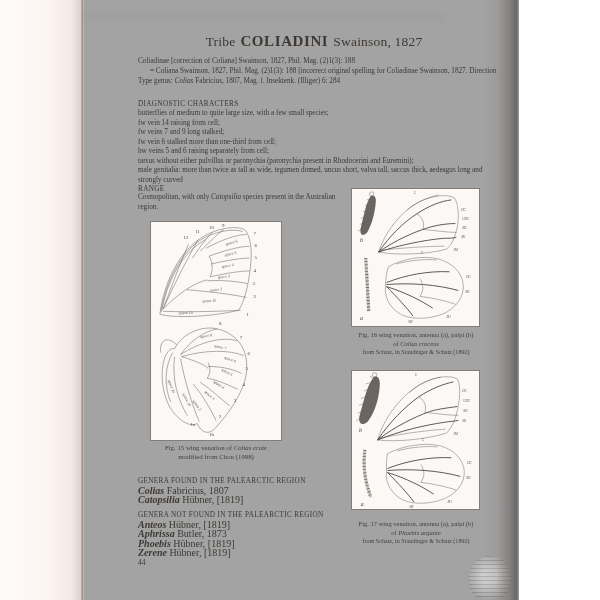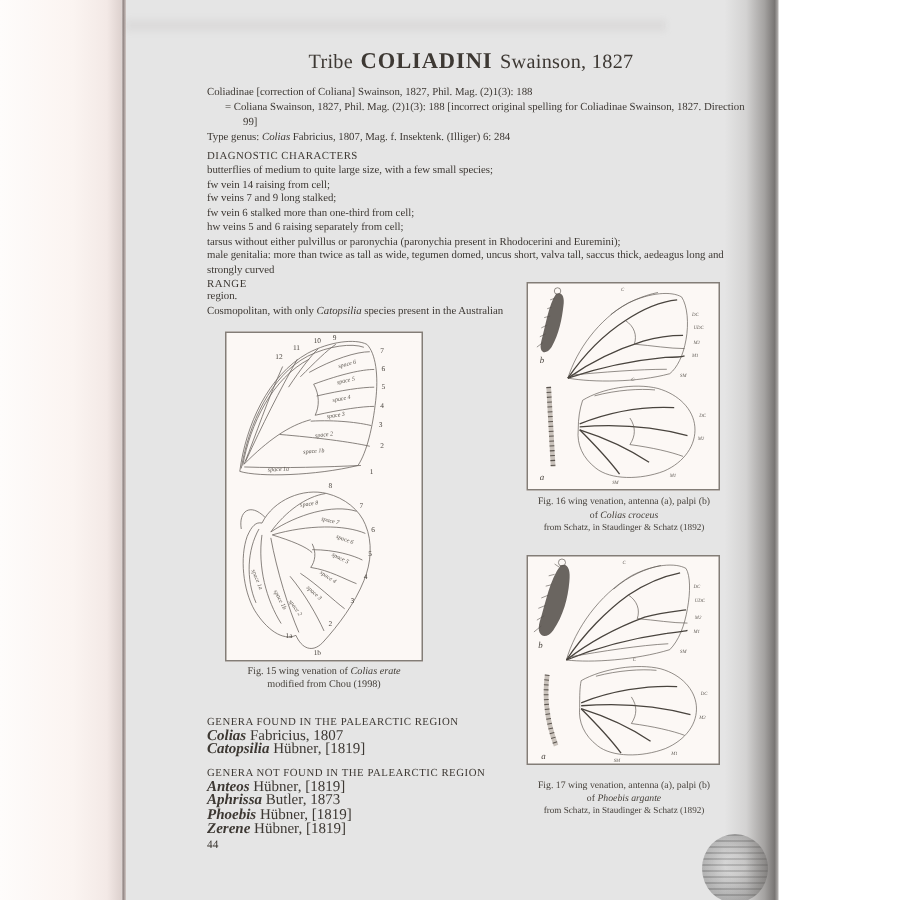--- a/index.html
+++ b/index.html
@@ -4,21 +4,21 @@
 <style>
   html,body{margin:0;padding:0;}
   body{width:600px;height:600px;overflow:hidden;background:#ffffff;position:relative;
        font-family:"Liberation Serif","DejaVu Serif",serif;color:#3d3833;}
   .abs{position:absolute;}
   
   .left-strip{left:0;top:0;width:81px;height:600px;
       background:linear-gradient(90deg,#fefcfb 0%,#fbf4f1 60%,#f3e9e6 88%,#ddd1ce 100%);}
   .edge-line{left:81px;top:0;width:3px;height:600px;
       background:linear-gradient(90deg,#cabfbd 0%,#978c8a 45%,#d2c8c5 100%);}
-  .page{left:84px;top:0;width:435px;height:600px;background:#e5e5e5;}
+  .page{left:84px;top:0;width:435px;height:600px;background:#a3a3a3;}
   .right-shadow{right:0;top:0;width:36px;height:600px;
       background:linear-gradient(90deg,rgba(120,115,112,0) 0%,rgba(120,115,112,0.16) 40%,
                  rgba(104,100,97,0.52) 74%,rgba(90,86,84,0.78) 93%,rgba(150,145,142,0.55) 100%);}
   .top-shade{left:0;top:13px;width:360px;height:8px;background:rgba(150,140,137,0.10);filter:blur(2px);}
   .stamp{left:384px;top:556px;width:44px;height:46px;border-radius:50%;
       background:
         repeating-linear-gradient(180deg,rgba(96,96,96,.30) 0 1.5px,rgba(205,205,205,.25) 1.5px 4px),
         radial-gradient(circle at 50% 45%,rgba(214,214,214,.98) 20%,rgba(168,168,168,.95) 58%,rgba(138,138,138,.8) 74%,rgba(160,160,160,.35) 100%);
       filter:blur(.4px);opacity:.92;}
   
@@ -77,40 +77,39 @@
 <div class="abs page">
   <div class="abs top-shade"></div>
 
   <div class="abs title-row">
     <span>Tribe</span><b>COLIADINI</b><span>Swainson, 1827</span>
   </div>
 
   <div class="abs refblock">
     <div>Coliadinae [correction of Coliana] Swainson, 1827, Phil. Mag. (2)1(3): 188</div>
     <div class="ind1">= Coliana Swainson, 1827, Phil. Mag. (2)1(3): 188 [incorrect original spelling for Coliadinae Swainson, 1827. Direction</div>
-    <div class="ind2">99]</div>
     <div><span>Type genus: </span><i>Colias</i><span> Fabricius, 1807, Mag. f. Insektenk. (Illiger) 6: 284</span></div>
   </div>
 
   <div class="abs sec-h diag-h">DIAGNOSTIC CHARACTERS</div>
   <div class="abs diag-lines">
     <div>butterflies of medium to quite large size, with a few small species;</div>
     <div>fw vein 14 raising from cell;</div>
     <div>fw veins 7 and 9 long stalked;</div>
     <div>fw vein 6 stalked more than one-third from cell;</div>
     <div>hw veins 5 and 6 raising separately from cell;</div>
     <div>tarsus without either pulvillus or paronychia (paronychia present in Rhodocerini and Euremini);</div>
     <div>male genitalia: more than twice as tall as wide, tegumen domed, uncus short, valva tall, saccus thick, aedeagus long and</div>
     <div>strongly curved</div>
   </div>
 
   <div class="abs sec-h range-h">RANGE</div>
   <div class="abs range-p">
+    <div><span>Cosmopolitan, with only </span><i>Catopsilia</i><span> species present in the Australian</span></div>
     <div>region.</div>
-    <div><span>Cosmopolitan, with only </span><i>Catopsilia</i><span> species present in the Australian</span></div>
   </div>
 
   <div class="abs figbox fig15">
     <svg viewBox="0 0 132 220">
       <g>
         <path class="o" d="M9,93 C13,62 28,28 55,13 C70,5 87,3 95,7 C101,13 103,28 101,45 C99,63 95,80 89,89 C60,96 22,97 9,93 Z"></path>
         <path class="o" d="M10,91 C15,61 30,28 55,15 C69,8 85,6 93,9"></path>
         <path class="o" d="M11,89 C16,61 31,30 56,17"></path>
         <g>
           <path class="o" d="M12,88 C20,68 28,44 38,22"></path>

